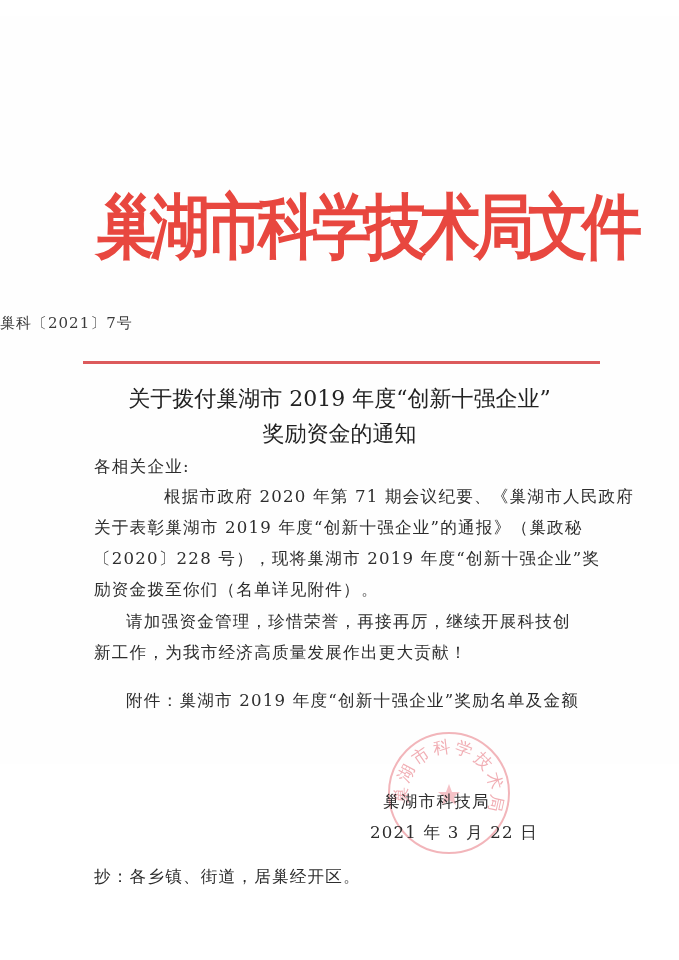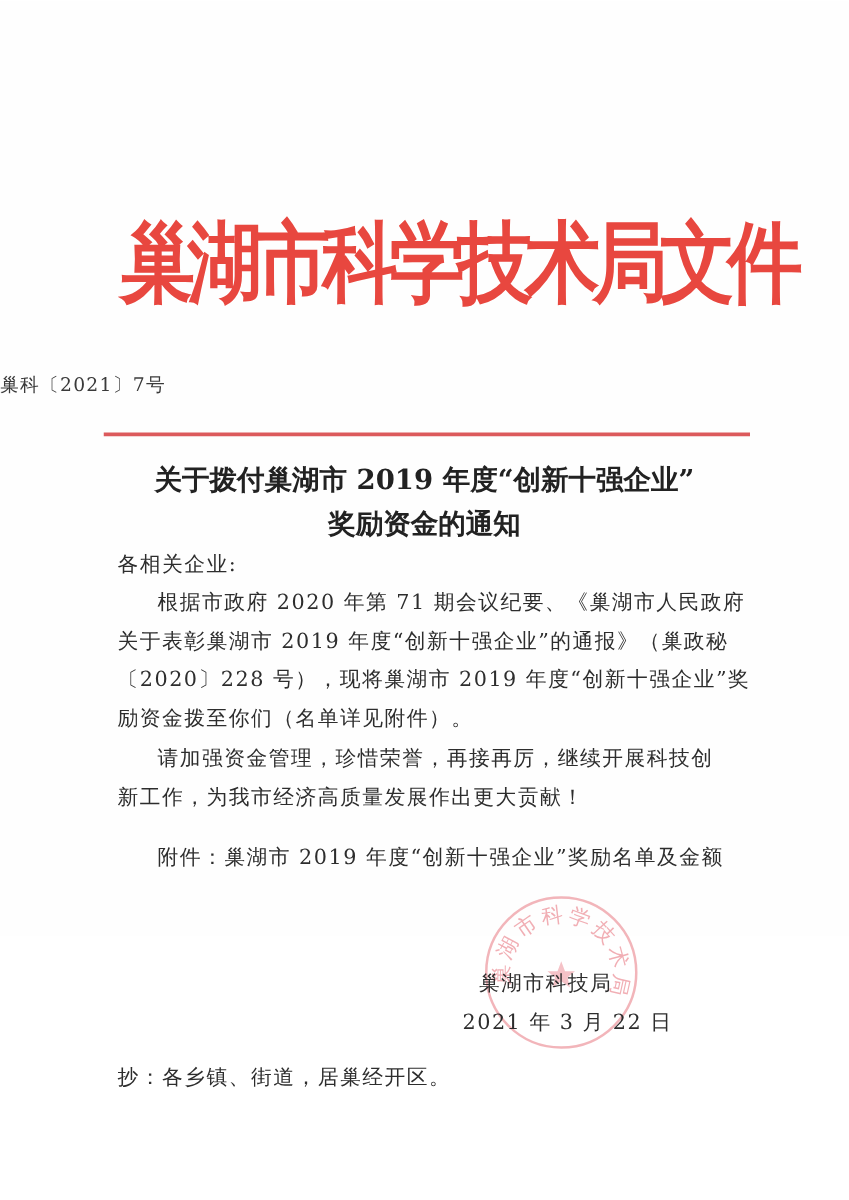--- a/index.html
+++ b/index.html
@@ -10,21 +10,21 @@
     body {
       width: 679px;
       height: 960px;
       position: relative;
       overflow: hidden;
       font-family: "DejaVu Serif", "Liberation Serif", serif;
       color: #2a2a2a;
     }
     .page {
       position: absolute;
-      left: 0; top: 1px;
+      left: 0; top: 16px;
       width: 679px; height: 748px;
       background: #fefefe;
     }
     .header-title {
       position: absolute;
       left: 96px;
       top: 165px;
       width: 490px;
       height: 90px;
       font-family: "DejaVu Serif", "Liberation Serif", serif;
@@ -54,21 +54,21 @@
       width: 517px;
       height: 3px;
       background: #dc5a5c;
     }
     .title {
       position: absolute;
       left: 0;
       width: 679px;
       text-align: center;
       font-size: 22px;
-      font-weight: bold;
+      font-weight: normal;
       color: #222222;
       white-space: nowrap;
       letter-spacing: 0px;
     }
     .title-1 { top: 368px; }
     .title-2 { top: 403px; text-align: center; }
     .body-line {
       position: absolute;
       left: 94px;
       font-size: 16.6px;
@@ -109,21 +109,21 @@
 
   <div class="doc-number">巢科〔2021〕7号</div>
 
   <div class="red-rule"></div>
 
   <div class="title title-1">关于拨付巢湖市 2019 年度“创新十强企业”</div>
   <div class="title title-2">奖励资金的通知</div>
 
   <div class="body-line" style="top:440px;">各相关企业:</div>
 
-  <div class="body-line indent" style="top:470px;">根据市政府 2020 年第 71 期会议纪要、《巢湖市人民政府</div>
+  <div class="body-line indent" style="top:470px;margin-left:38px;">根据市政府 2020 年第 71 期会议纪要、《巢湖市人民政府</div>
   <div class="body-line" style="top:501px;">关于表彰巢湖市 2019 年度“创新十强企业”的通报》（巢政秘</div>
   <div class="body-line" style="top:532px;">〔2020〕228 号），现将巢湖市 2019 年度“创新十强企业”奖</div>
   <div class="body-line" style="top:563px;">励资金拨至你们（名单详见附件）。</div>
   <div class="body-line" style="top:626px;">新工作，为我市经济高质量发展作出更大贡献！</div>
   <div class="body-line indent" style="top:595px;">请加强资金管理，珍惜荣誉，再接再厉，继续开展科技创</div>
 
   <div class="body-line indent" style="top:674px;">附件：巢湖市 2019 年度“创新十强企业”奖励名单及金额</div>
 
   <div class="seal">
     <svg width="122" height="122" viewBox="0 0 122 122">

